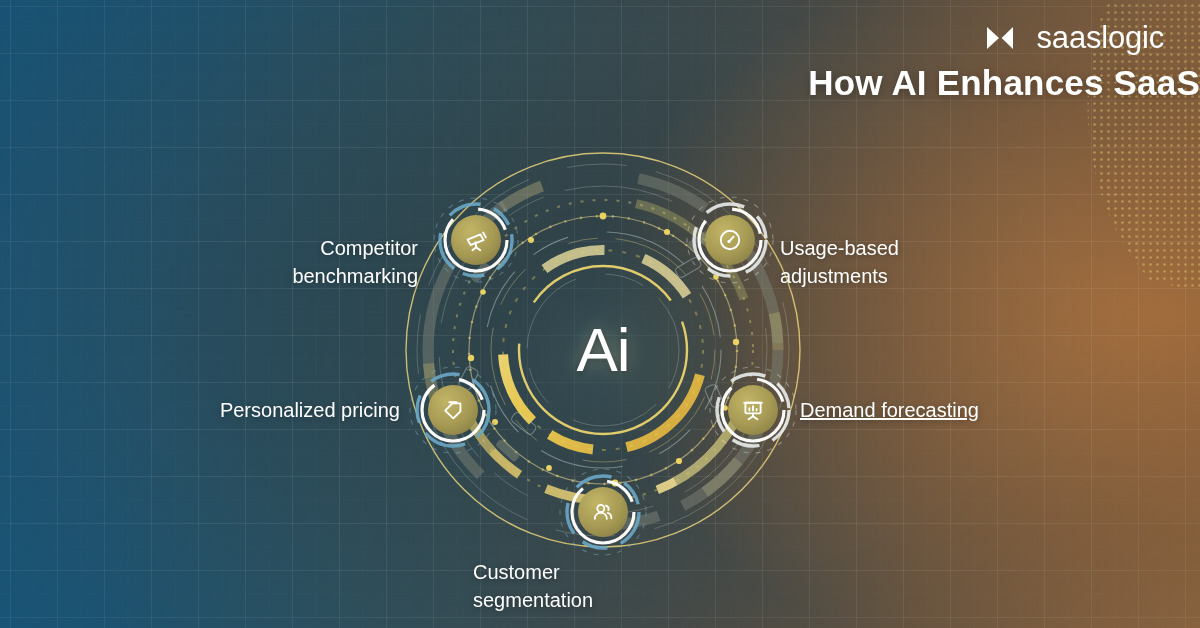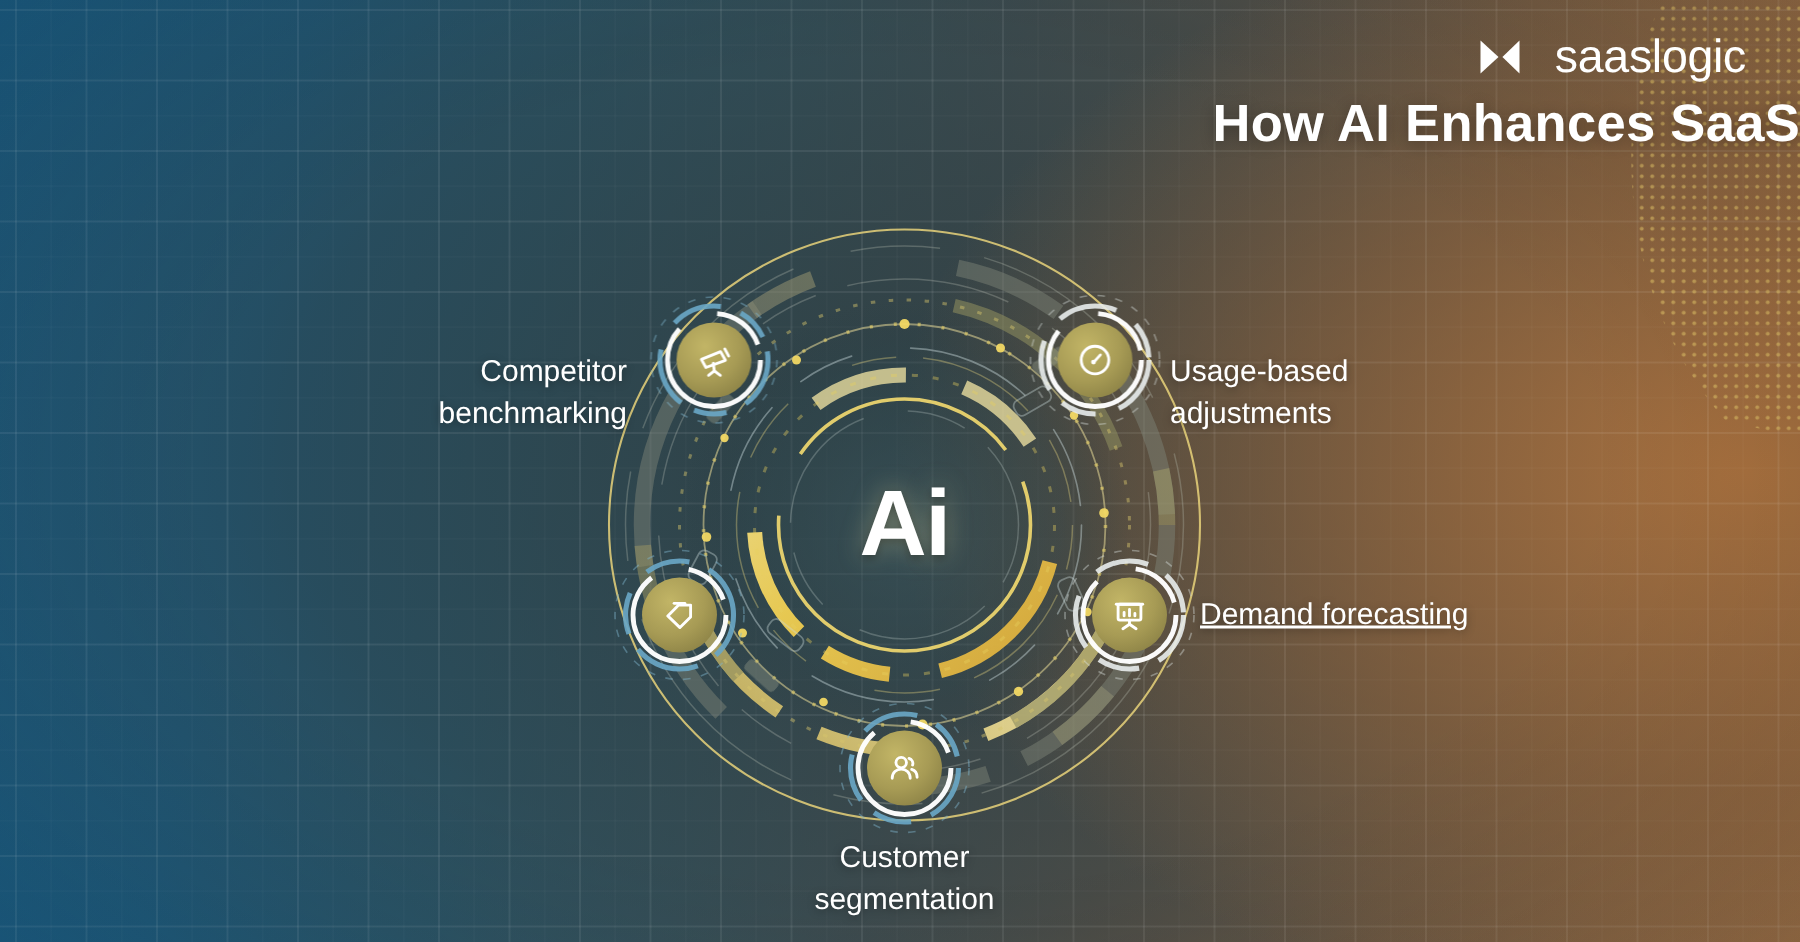--- a/index.html
+++ b/index.html
@@ -95,21 +95,21 @@
 
   .ai-text {
     position:absolute;
     left:0; top:0; width:400px; height:400px;
     display:flex; align-items:center; justify-content:center;
     pointer-events:none;
   }
   .ai-text span {
     color:#ffffff;
     font-size:62px;
-    font-weight:bold;
+    font-weight:normal;
     letter-spacing:-1px;
     text-shadow:0 0 18px rgba(255,235,160,.35), 0 2px 6px rgba(0,0,0,.35);
     line-height:1;
     text-align:center;
   }
 
   
   .nodelabel {
     position:absolute;
     color:#ffffff;
@@ -117,21 +117,21 @@
     line-height:1.42;
     font-weight:400;
     text-shadow:0 1px 6px rgba(0,0,0,.34);
     z-index:6;
     white-space:pre-line;
   }
   #lbl-competitor  { right:782px; top:234px; text-align:right; width:240px; }
   #lbl-usage       { left:780px;  top:234px; text-align:left;  width:240px; }
   #lbl-personal    { right:800px; top:396px; text-align:right; width:260px; }
   #lbl-demand      { left:800px;  top:396px; text-align:left;  width:270px;text-decoration:underline; }
-  #lbl-customer    { left:473px;  top:558px; text-align:center; width:260px; }
+  #lbl-customer    { left:473px;  top:558px; width:260px; }
 </style>
 </head>
 <body>
 
 <div id="stage">
 
   <div id="grid"></div>
   <div id="grid2"></div>
 
   <svg id="halftone" viewBox="0 0 230 330">
@@ -324,17 +324,18 @@
 
     <div class="ai-text">
       <span>Ai</span>
     </div>
   </div>
 
   <div class="nodelabel" id="lbl-competitor">Competitor
 benchmarking</div>
   <div class="nodelabel" id="lbl-usage">Usage-based
 adjustments</div>
+  <div class="nodelabel" id="lbl-personal">Personalized pricing</div>
   <div class="nodelabel" id="lbl-demand">Demand forecasting</div>
   <div class="nodelabel" id="lbl-customer">Customer
 segmentation</div>
 
 </div>
 
 </body></html>

